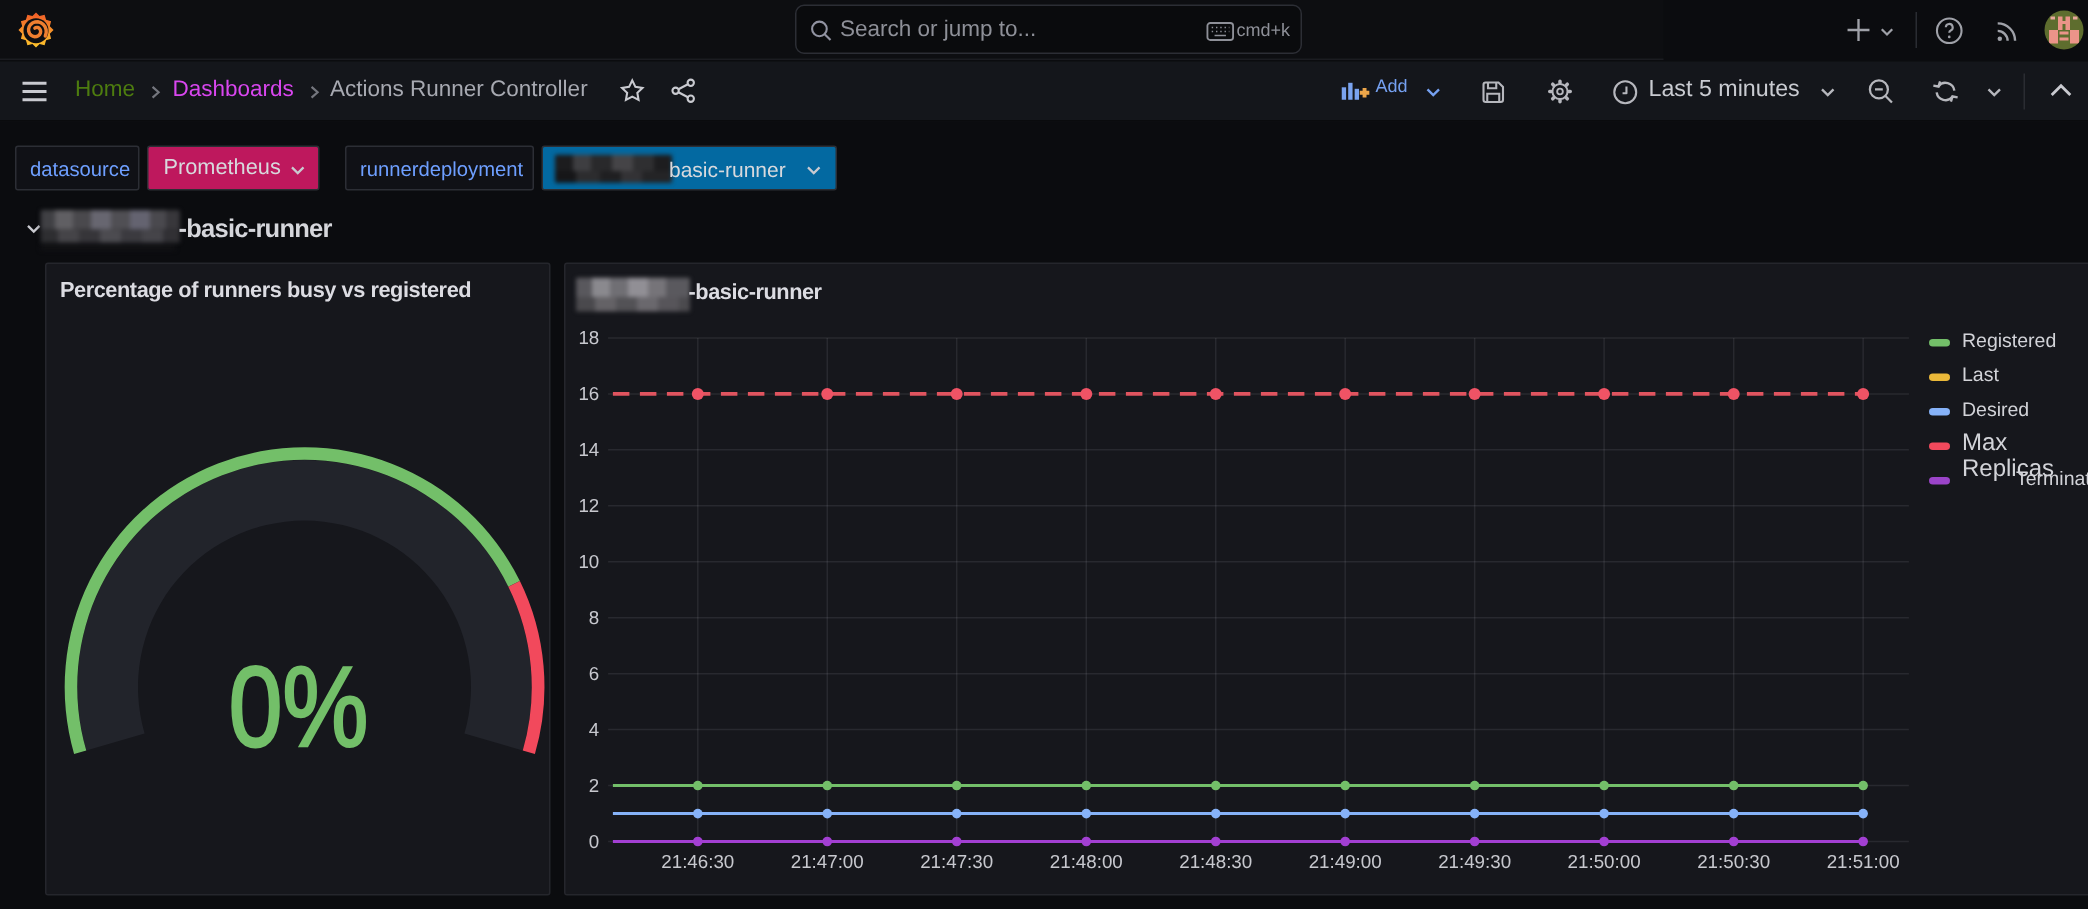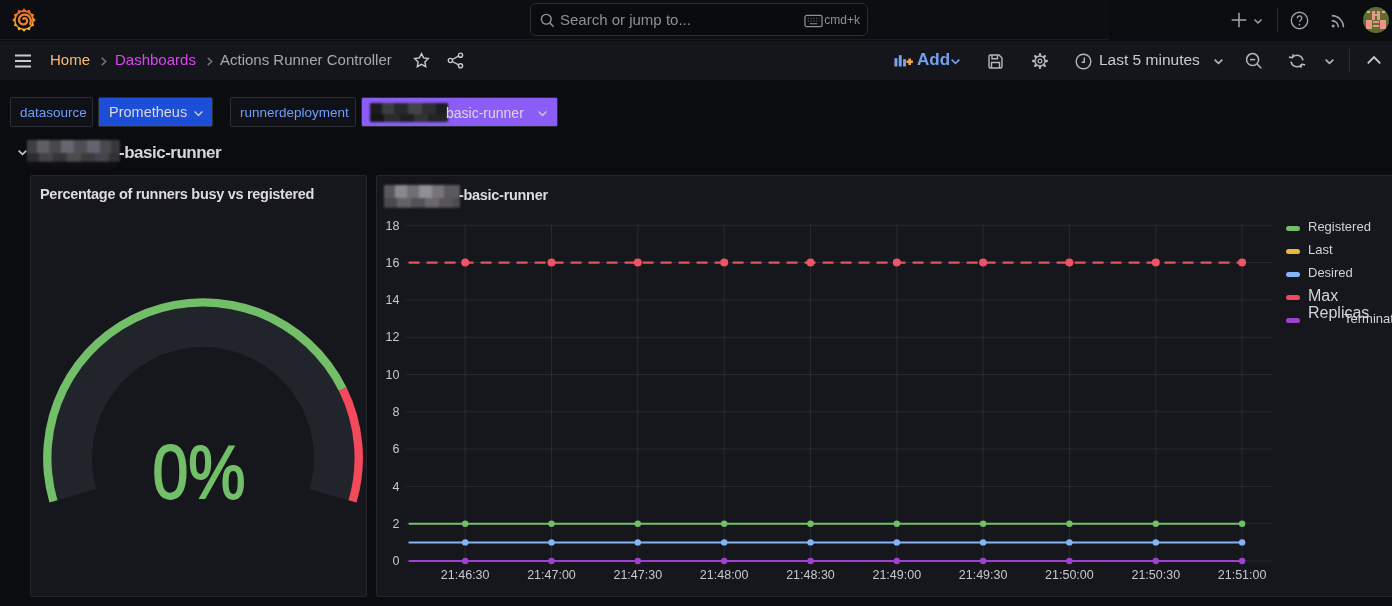--- a/index.html
+++ b/index.html
@@ -69,21 +69,21 @@
     <div style="position:absolute;left:10px;top:18px;width:6px;height:2px;background:#eb9489"></div>
     <div style="position:absolute;left:4px;top:4px;width:3px;height:2px;background:#e8a79c"></div>
     <div style="position:absolute;left:19px;top:4px;width:3px;height:2px;background:#e8a79c"></div>
   </div>
 </div>
 
 <div class="bar2">
   <svg class="ic" width="18" height="14" viewBox="0 0 18 14" stroke="#c9cad0" stroke-width="2" style="position:absolute;left:14px;top:13px">
       <path d="M1 1.5h16 M1 7h16 M1 12.5h16"></path>
     </svg>
-  <div style="position:absolute;left:50px;top:10px;font-size:15px;color:#fdba74">Home</div>
+  <div style="position:absolute;left:50px;top:10px;font-size:15px;color:#4d7c0f">Home</div>
   <svg class="ic" width="9" height="9" viewBox="0 0 10 10" fill="none" stroke="#74767e" stroke-width="1.6" style="position:absolute;left:99px;top:16px">
       <path d="M3 1 L7.5 5 L3 9"></path>
     </svg>
   <div style="position:absolute;left:115px;top:10px;font-size:15px;color:#d946ef">Dashboards</div>
   <svg class="ic" width="9" height="9" viewBox="0 0 10 10" fill="none" stroke="#74767e" stroke-width="1.6" style="position:absolute;left:205px;top:16px">
       <path d="M3 1 L7.5 5 L3 9"></path>
     </svg>
   <div style="position:absolute;left:220px;top:10px;font-size:15px;color:#a7a9b1">Actions Runner Controller</div>
   <svg class="ic" width="17" height="17" viewBox="0 0 17 17" fill="none" stroke="#c9cad0" stroke-width="1.4" style="position:absolute;left:413px;top:11px">
     <path d="M8.5 1.6 L10.6 5.9 L15.3 6.6 L11.9 9.9 L12.7 14.6 L8.5 12.4 L4.3 14.6 L5.1 9.9 L1.7 6.6 L6.4 5.9 Z"></path>
@@ -95,21 +95,21 @@
     <line x1="5.3" y1="7.5" x2="11.6" y2="4.2"></line>
       <line x1="5.3" y1="9.5" x2="11.6" y2="12.8"></line>
     </svg>
 
   <svg class="ic" width="20" height="16" viewBox="0 0 20 16" style="position:absolute;left:894px;top:52px;top:12px">
     <rect x="0.5" y="5.2" width="2.9" height="8.3" fill="#7aa3ef"></rect>
     <rect x="4.8" y="2.2" width="2.9" height="11.3" fill="#7aa3ef"></rect>
     <rect x="9.1" y="6.2" width="2.9" height="7.3" fill="#7aa3ef"></rect>
     <path d="M15.7 5.6 v6.4 M12.5 8.8 h6.4" stroke="#eda64a" stroke-width="2.6"></path>
     </svg>
-  <div style="position:absolute;left:917px;top:9px;font-size:17px;font-weight:700;color:#75a0f0">Add</div>
+  <div style="position:absolute;left:917px;top:9px;font-size:12px;font-weight:400;color:#75a0f0">Add</div>
   <svg class="ic" width="11" height="11" viewBox="0 0 12 12" fill="none" stroke="#75a0f0" stroke-width="1.7" style="position:absolute;left:950px;top:15px">
       <path d="M1.8 3.9 L6 8.1 L10.2 3.9"></path>
     </svg>
 
   <svg class="ic icon" width="17" height="17" viewBox="0 0 17 17" fill="none" stroke="#b6b7bd" stroke-width="1.4" style="position:absolute;left:987px;top:12px">
     <path d="M2 3.5 a1.5 1.5 0 0 1 1.5 -1.5 h8.5 l3 3 v8.5 a1.5 1.5 0 0 1 -1.5 1.5 h-10 a1.5 1.5 0 0 1 -1.5 -1.5 Z"></path>
     <path d="M5 2.2 v3.6 h5.5 v-3.6 M4.5 15 v-5.5 h8 v5.5"></path>
     </svg>
   <svg class="ic icon" width="18" height="18" viewBox="0 0 20 20" fill="none" stroke="#b6b7bd" style="position:absolute;left:1031px;top:11px">
     <circle cx="10" cy="10" r="5.6" stroke-width="1.5"></circle>
@@ -143,30 +143,30 @@
     </svg>
   <div style="position:absolute;left:1349px;top:8px;width:1px;height:24px;background:#2a2c32"></div>
   <svg class="ic" width="16" height="14" viewBox="0 0 16 14" fill="none" stroke="#c9cad0" stroke-width="1.9" style="position:absolute;left:1366px;top:13px">
       <path d="M1.8 9.3 L8 3.1 L14.2 9.3"></path>
     </svg>
 </div>
 
 <div style="position:absolute;left:10px;top:97px;width:83px;height:30px;background:#101116;border:1px solid #2c2e35;border-radius:2px;text-align:center;">
   <div style="position:absolute;left:9px;top:7px;font-size:13.5px;font-weight:500;color:#6e9fff">datasource</div>
   </div>
-<div style="position:absolute;left:98px;top:97px;width:115px;height:30px;background:#1d4ed8;border:1px solid #2c2e35;border-radius:2px;">
+<div style="position:absolute;left:98px;top:97px;width:115px;height:30px;background:#be185d;border:1px solid #2c2e35;border-radius:2px;">
   <div style="position:absolute;left:10px;top:6px;font-size:14.5px;color:#d8d9dd">Prometheus</div>
   <svg class="ic" width="11" height="11" viewBox="0 0 12 12" fill="none" stroke="#c9cad0" stroke-width="1.6" style="position:absolute;right:8px;top:10px">
       <path d="M1.8 3.9 L6 8.1 L10.2 3.9"></path>
     </svg>
   </div>
 <div style="position:absolute;left:230px;top:97px;width:126px;height:30px;background:#101116;border:1px solid #2c2e35;border-radius:2px;">
   <div style="position:absolute;left:9px;top:7px;font-size:13.5px;font-weight:500;color:#6e9fff">runnerdeployment</div>
   </div>
-<div style="position:absolute;left:361px;top:97px;width:197px;height:30px;background:#8b5cf6;border:1px solid #2c2e35;border-radius:2px;">
+<div style="position:absolute;left:361px;top:97px;width:197px;height:30px;background:#0369a1;border:1px solid #2c2e35;border-radius:2px;">
   <div class="blurblk" style="position:absolute;left:8px;top:5px;width:78px;height:19px;background:
     linear-gradient(90deg,#1c1c1e 0 12px,#3e3e41 12px 24px,#29292b 24px 38px,#454447 38px 52px,#2f2f31 52px 66px,#1d1d1f 66px 78px) top/100% 58% no-repeat,
     linear-gradient(90deg,#161618 0 14px,#2c2c2e 14px 30px,#1f1f21 30px 44px,#333235 44px 58px,#242426 58px 78px) bottom/100% 42% no-repeat;"></div>
   <div style="position:absolute;left:84px;top:7px;font-size:14px;color:#d8d9dd">basic-runner</div>
   <svg class="ic" width="11" height="11" viewBox="0 0 12 12" fill="none" stroke="#c9cad0" stroke-width="1.6" style="position:absolute;right:9px;top:10px">
       <path d="M1.8 3.9 L6 8.1 L10.2 3.9"></path>
     </svg>
   </div>
 
 <svg class="ic" width="11" height="11" viewBox="0 0 12 12" fill="none" stroke="#c9cad0" stroke-width="1.7" style="position:absolute;left:17px;top:147px">

